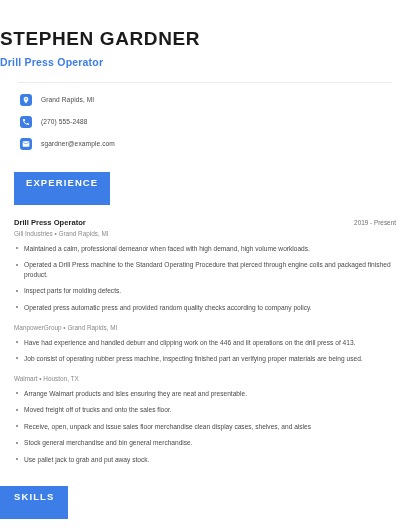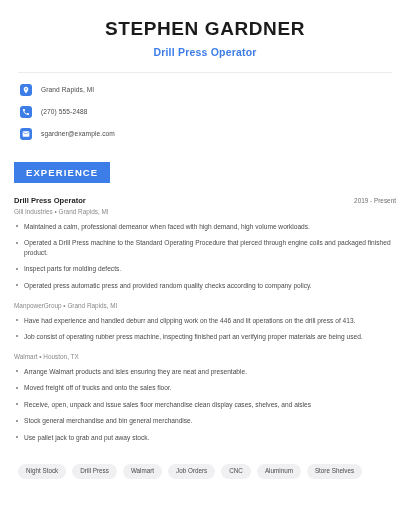--- a/index.html
+++ b/index.html
@@ -7,21 +7,21 @@
     width: 410px;
     height: 530px;
     background: #ffffff;
     font-family: "Liberation Sans", sans-serif;
     color: #2d2d2d;
     overflow: hidden;
   }
   .page { width: 410px; height: 530px; position: relative; background:#fff; }
 
   
-  .header { padding: 18px 0 0 0; text-align: center; }
+  .header { padding: 28px 0 0 0; }
   .name {
     font-size: 19px;
     font-weight: bold;
     letter-spacing: 0.6px;
     color: #1b1b1b;
     line-height: 1.2;
   }
   .subtitle {
     font-size: 10.5px;
     font-weight: bold;
@@ -56,21 +56,21 @@
   .ctext { font-size: 6.6px; color: #4a4a4a; letter-spacing: 0.1px; }
 
   
   .sec-badge {
     display: inline-block;
     background: #3c7de8;
     color: #ffffff;
     font-size: 9.5px;
     font-weight: bold;
     letter-spacing: 1.1px;
-    padding: 5px 12px 5px 12px;
+    padding: 5px 12px 17px 12px;
   }
   .experience-wrap { margin-top: 22px; padding-left: 14px; }
   .skills-wrap { margin-top: 22px; padding-left: 0px; }
   .skills-wrap .sec-badge { padding-left: 14px; padding-right: 14px; }
 
   
   .jobs { margin-top: 13px; padding-right: 14px; }
   .job { margin-bottom: 11px; }
   .job-head {
     display: flex;
@@ -189,20 +189,21 @@
           <li>Receive, open, unpack and issue sales floor merchandise clean display cases, shelves, and aisles</li>
           <li>Stock general merchandise and bin general merchandise.</li>
           <li>Use pallet jack to grab and put away stock.</li>
         </ul>
       </div>
 
     </div>
   </div>
 
   <div class="skills-wrap">
+    <span class="sec-badge">SKILLS</span>
     <div class="skill-tags">
       <span class="tag">Night Stock</span>
       <span class="tag">Drill Press</span>
       <span class="tag">Walmart</span>
       <span class="tag">Job Orders</span>
       <span class="tag">CNC</span>
       <span class="tag">Aluminum</span>
       <span class="tag">Store Shelves</span>
 
     </div>

